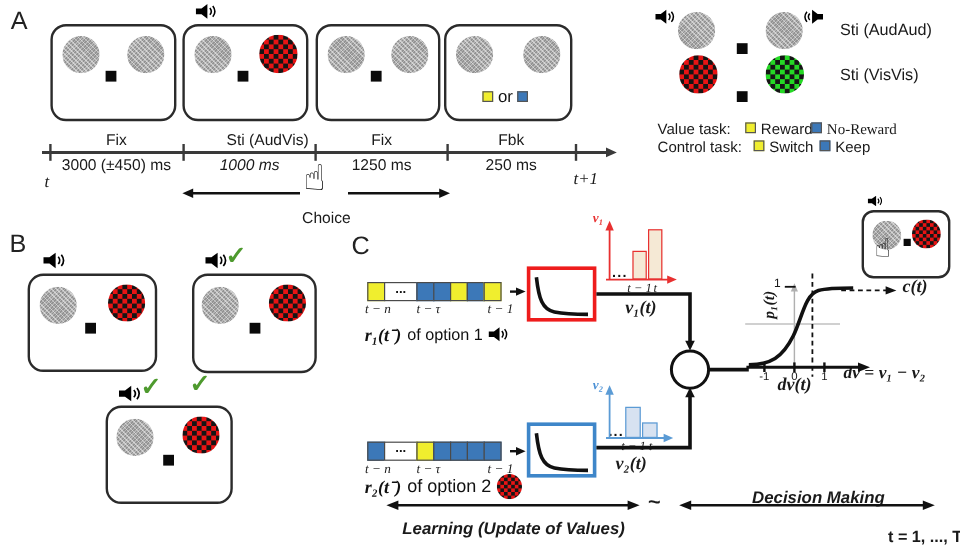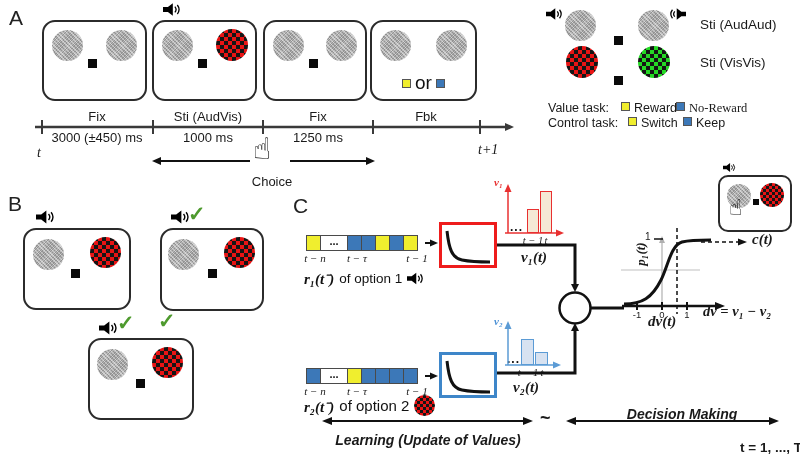--- a/index.html
+++ b/index.html
@@ -84,33 +84,34 @@
   <div class="screen" style="left:263px;top:20px;width:100px;height:77px;">
     <div class="noise" style="left:8px;top:8px;width:31px;height:31px;"></div>
     <div class="noise" style="right:8px;top:8px;width:31px;height:31px;"></div>
     <div class="fixsq" style="left:44px;top:37px;width:9px;height:9px;"></div>
   </div>
   <div class="screen" style="left:370px;top:20px;width:103px;height:77px;">
     <div class="noise" style="left:8px;top:8px;width:31px;height:31px;"></div>
     <div class="noise" style="right:8px;top:8px;width:31px;height:31px;"></div>
     <div class="abs" style="left:30px;top:50px;display:flex;align-items:center;gap:4px;">
       <span class="sq y"></span>
-      <span style="font-size:19px;">or</span>
+      <span style="font-size:14px;">or</span>
       <span class="sq b"></span>
     </div>
   </div>
 
   <div class="lab ctr" style="left:42px;top:109px;width:110px;">Fix</div>
-  <div class="lab ctr" style="left:153px;top:109px;width:110px;">Sti (AudVis)</div>
+  <div class="lab ctr" style="left:168px;top:109px;width:110px;">Sti (AudVis)</div>
   <div class="lab ctr" style="left:263px;top:109px;width:110px;">Fix</div>
   <div class="lab ctr" style="left:371px;top:109px;width:110px;">Fbk</div>
 
   <div class="lab ctr" style="left:42px;top:130px;width:110px;">3000 (±450) ms</div>
-  <div class="lab ctr" style="left:153px;top:130px;width:110px;">1000 ms</div>
+  <div class="lab ctr" style="left:153px;top:130px;width:110px;font-style:italic;">1000 ms</div>
   <div class="lab ctr" style="left:263px;top:130px;width:110px;">1250 ms</div>
+  <div class="lab ctr" style="left:371px;top:130px;width:110px;">250 ms</div>
   <div class="lab math" style="left:37px;top:145px;font-size:14px;">t</div>
   <div class="lab math" style="left:478px;top:142px;font-size:14px;">t+1</div>
   <div class="hand" style="left:253px;top:134px;">☝</div>
   <div class="lab ctr" style="left:222px;top:174px;width:100px;">Choice</div>
 
   <svg class="spk abs" style="left:546px;top:7px;" width="17" height="14">
       <use href="#spk-shape"></use>
     </svg>
   <div class="noise" style="left:565px;top:10px;width:31px;height:31px;"></div>
   <div class="fixsq" style="left:614px;top:36px;width:9px;height:9px;"></div>

